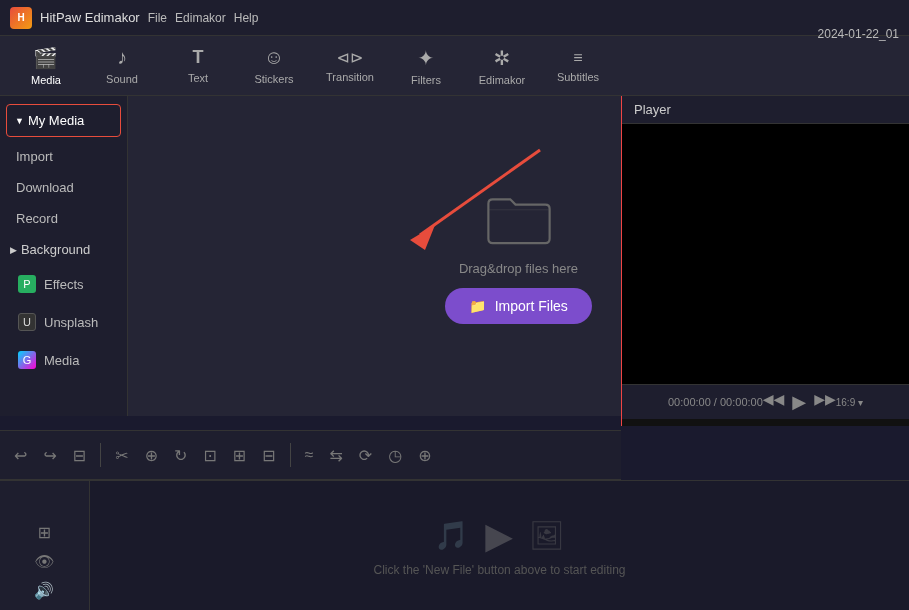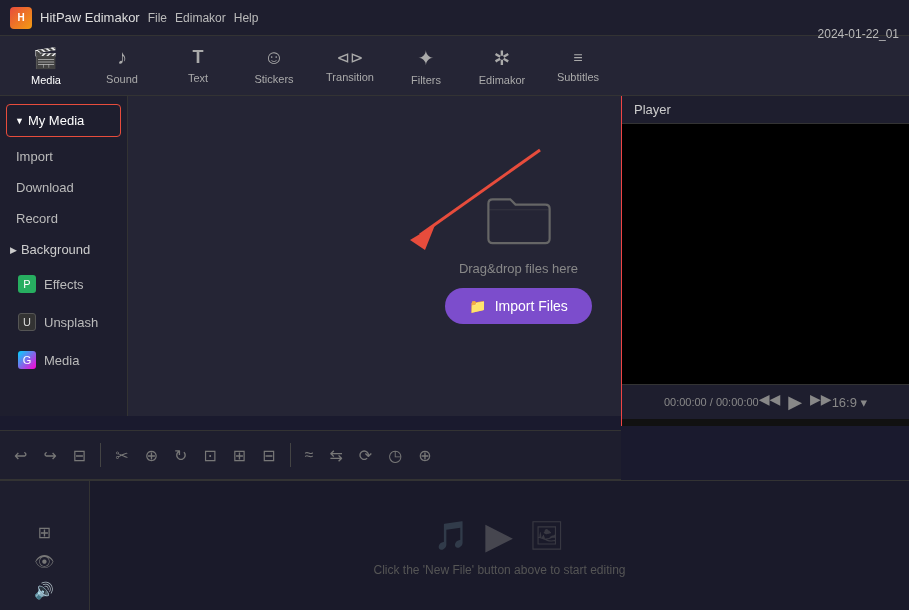--- a/index.html
+++ b/index.html
@@ -87,21 +87,21 @@
       background: #1e1e2e; padding: 6px 12px; font-size: 13px; color: #ccc;
       border-bottom: 1px solid #333;
     }
     #player-screen { background: #000; width: 100%; height: 260px; }
     #player-controls {
       display: flex; align-items: center; justify-content: center;
       background: #1e1e2e; padding: 6px 10px; border-top: 1px solid #333;
     }
     #player-time { font-size: 11px; color: #888; }
     #player-btns { display: flex; gap: 8px; color: #888; font-size: 14px; }
-    #player-ratio { font-size: 13px; color: #888; }
+    #player-ratio { font-size: 10px; color: #888; }
 
     
     #arrow-overlay {
       position: absolute; top: 140px; left: 380px;
       pointer-events: none;
     }
 
     
     #bottom-toolbar {
       position: absolute; bottom: 130px; left: 0;

